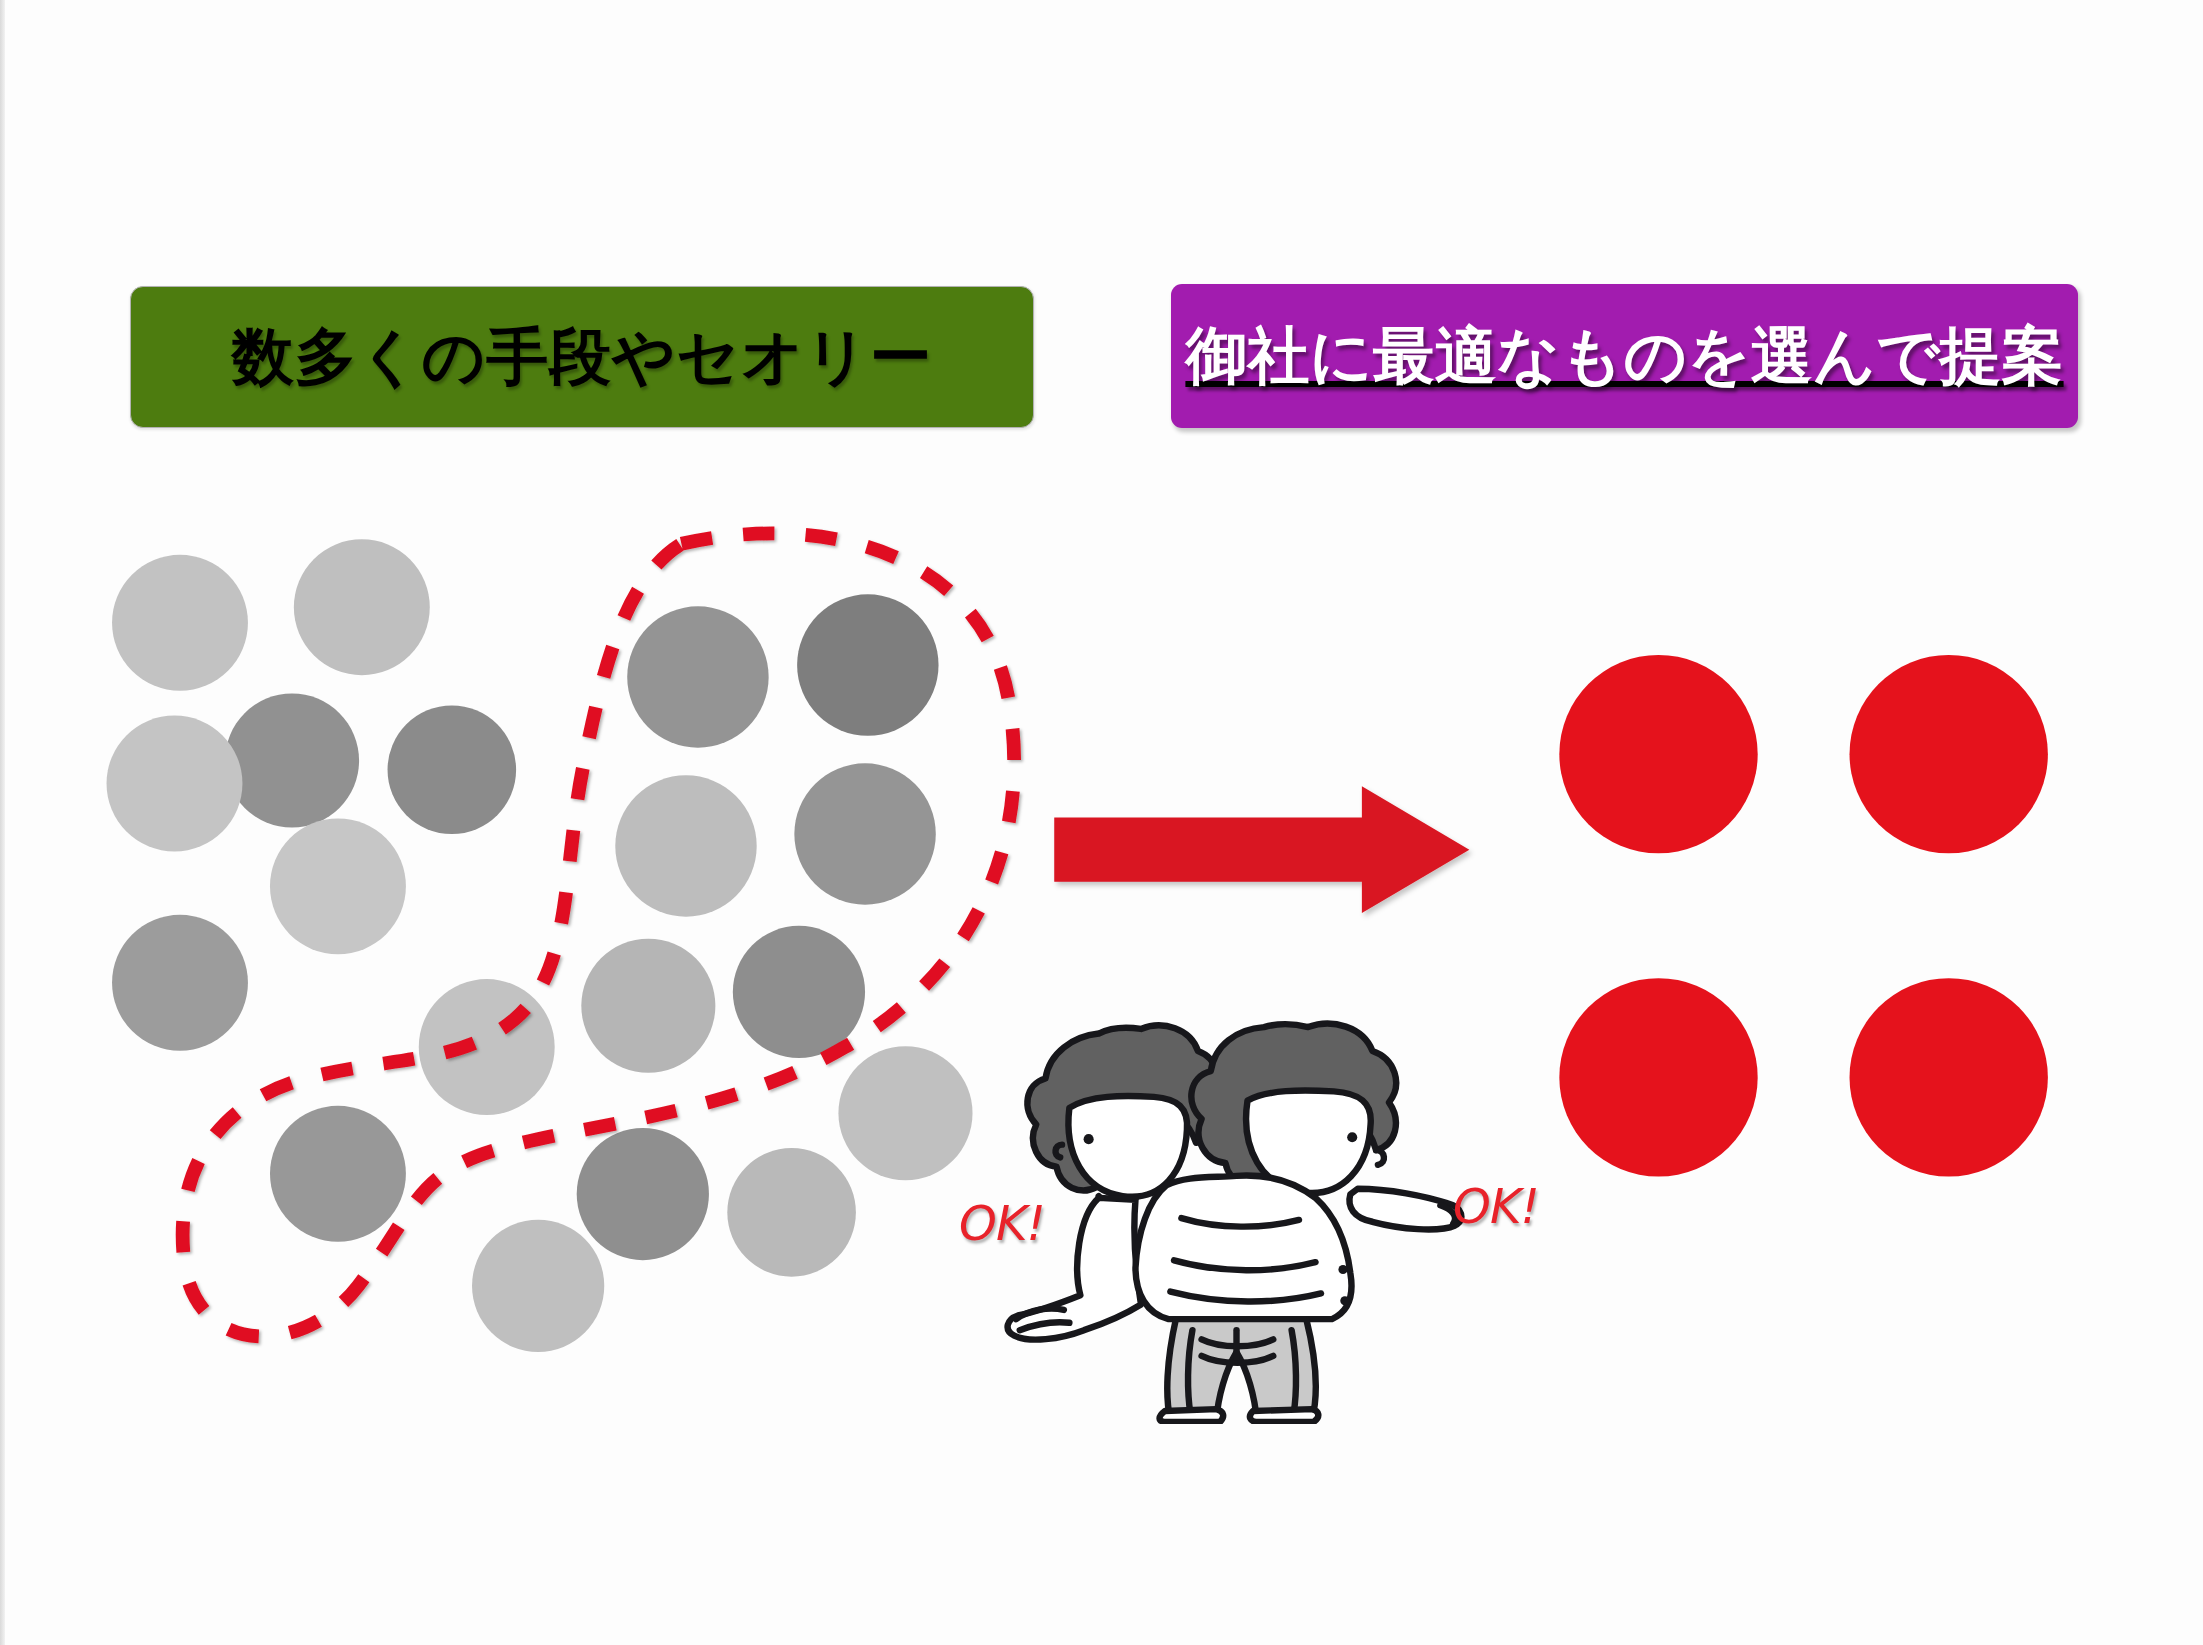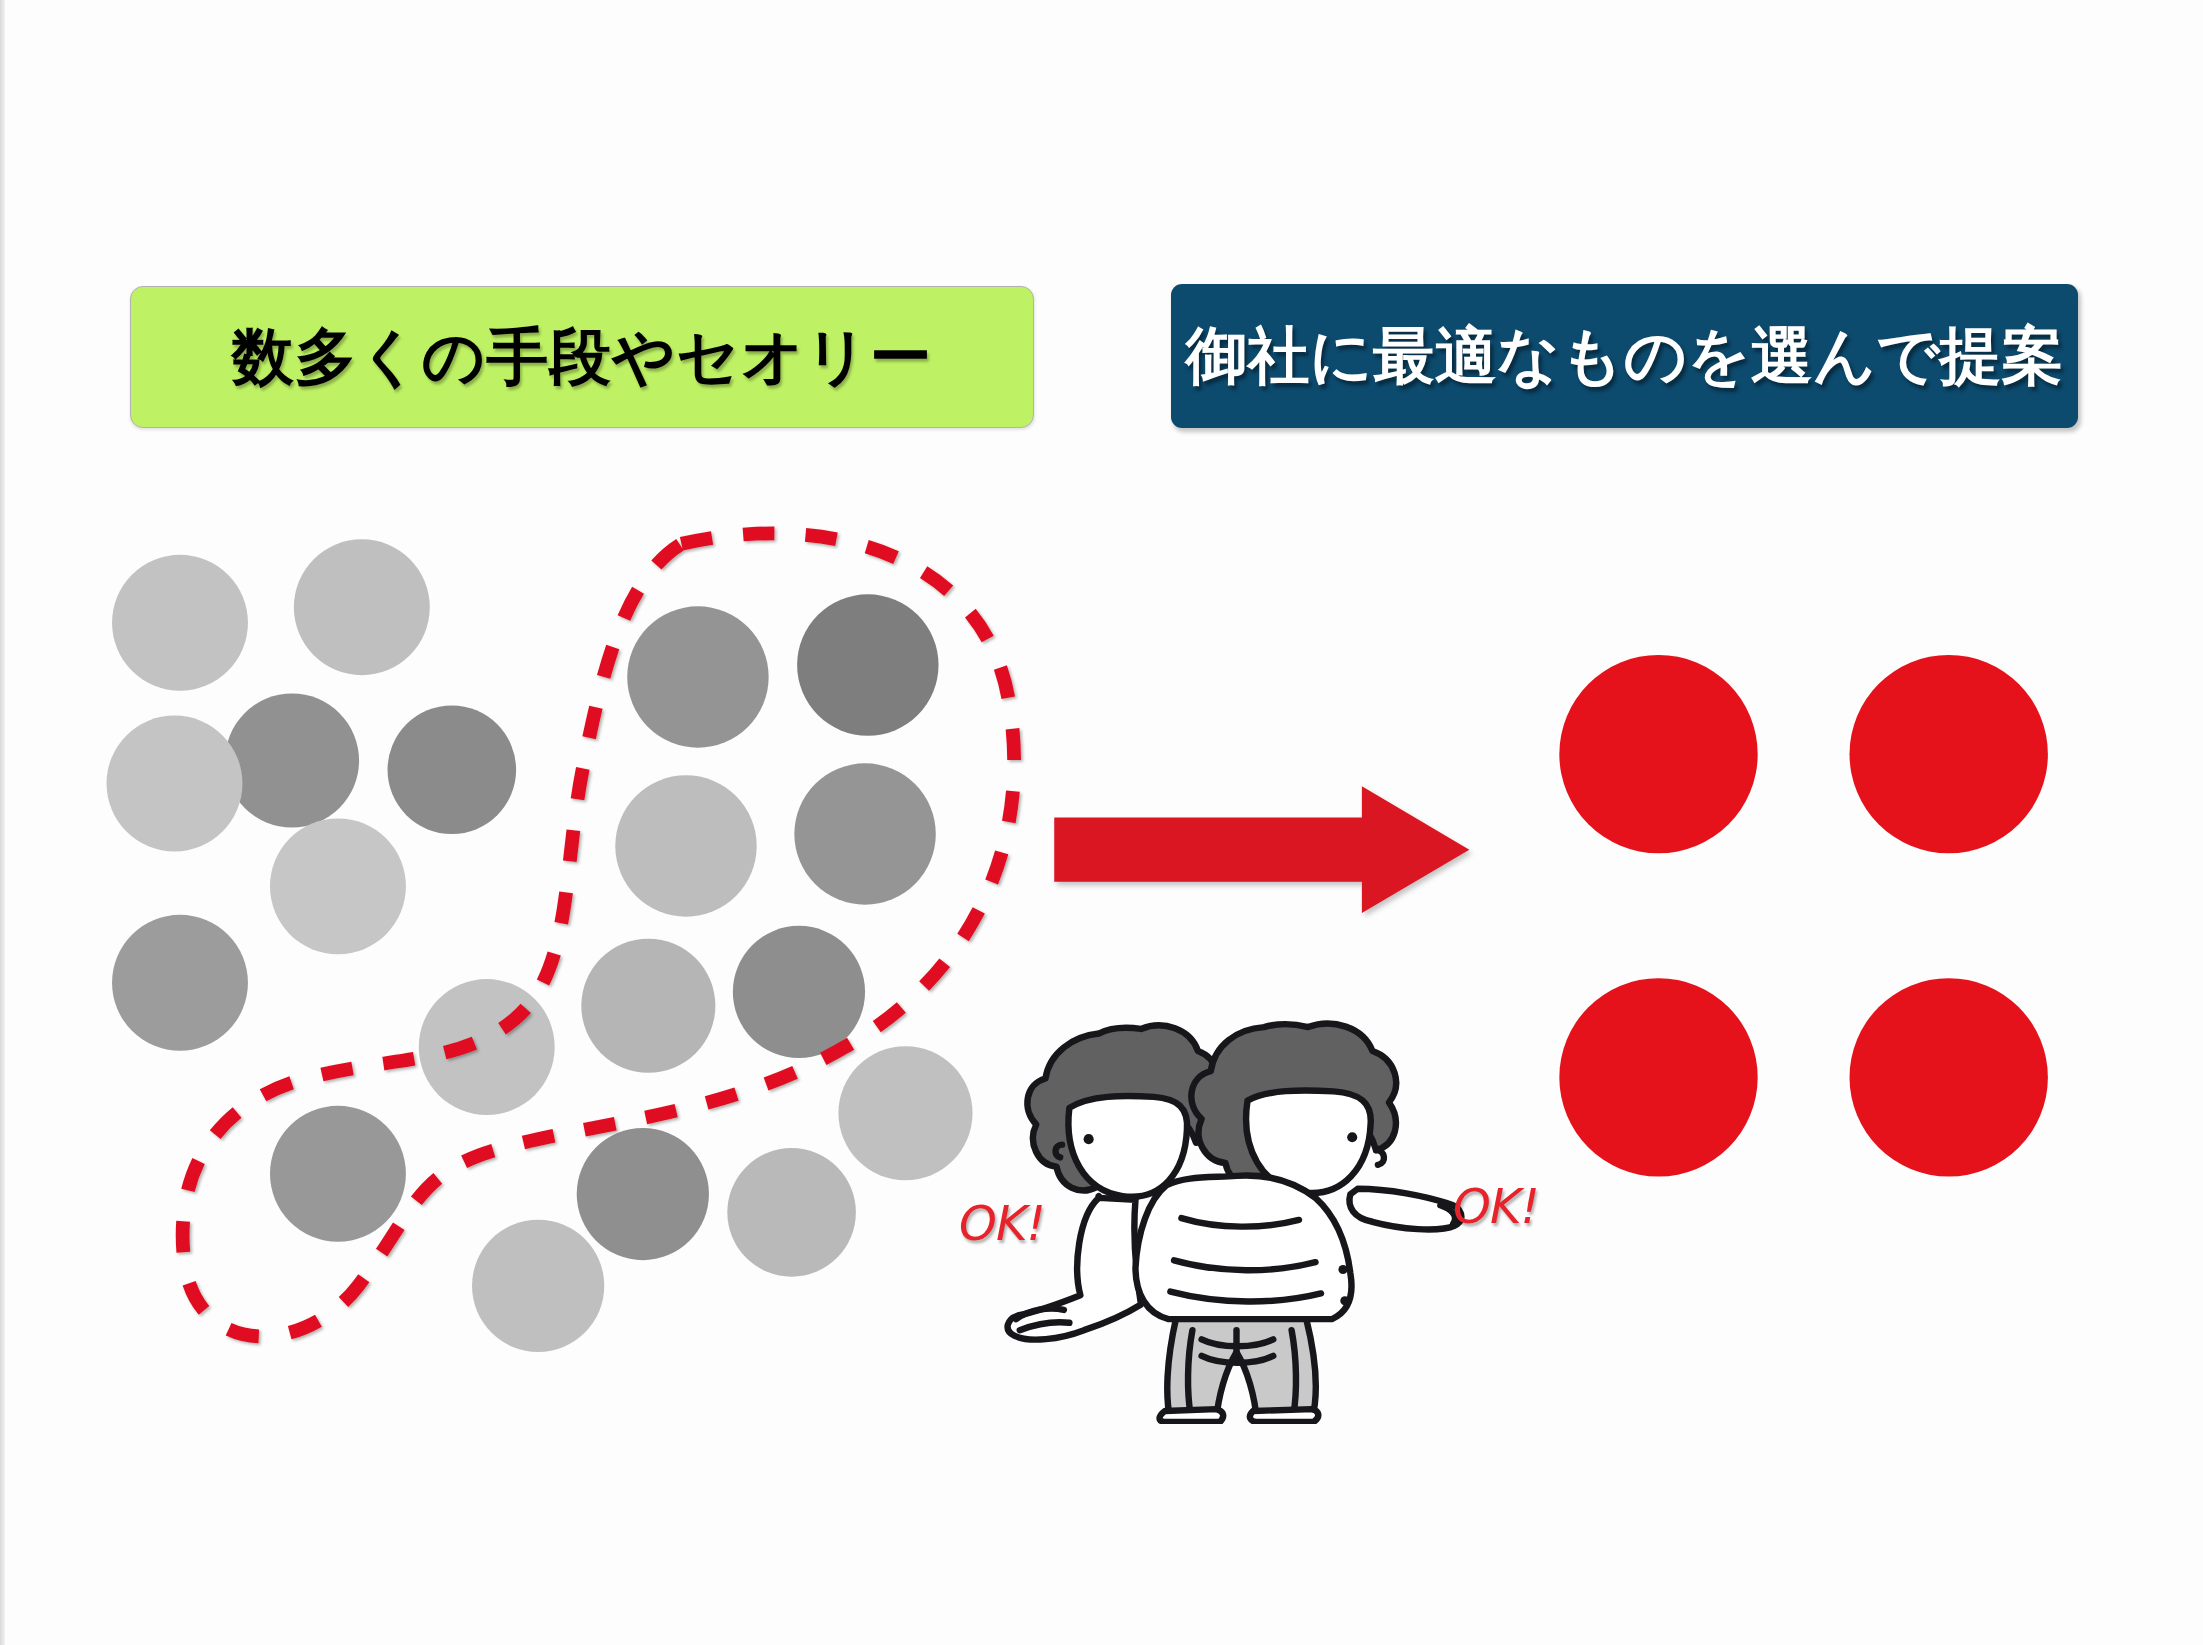--- a/index.html
+++ b/index.html
@@ -23,21 +23,21 @@
   
   .hdr-box{
     position:absolute;
     display:flex;align-items:center;justify-content:center;
     box-sizing:border-box;
   }
   #box-left{
     left:130px;top:286px;width:904px;height:142px;
     border:1.8px solid #b2b2b2;
     border-radius:13px;
-    background:#bef264;
+    background:#4d7c0f;
     box-shadow:0.9px 1.8px 2.8px rgba(0,0,0,0.10);
   }
   #box-left .label{
     font-size:62px;font-weight:bold;color:#000000;
     letter-spacing:0.9px;
     text-shadow:1.8px 2.8px 2.8px rgba(0,0,0,0.28);
     white-space:nowrap;
   }
   #box-right{
     left:1171px;top:284px;width:907px;height:144px;
@@ -228,18 +228,18 @@
     </g>
   </svg>
 
   <div class="ok-text" id="ok-left">OK!</div>
   <div class="ok-text" id="ok-right">OK!</div>
 
   <div class="hdr-box" id="box-left" style="border-color: rgb(178, 178, 178);">
     <span class="label">数多くの手段やセオリー</span>
   </div>
 
-  <div class="hdr-box" id="box-right" style="background: #0c4a6e;">
+  <div class="hdr-box" id="box-right" style="background: #a21caf; text-decoration: underline;">
     <span class="label">御社に最適なものを選んで提案</span>
   </div>
 
 </div>
 
 
 </body></html>

